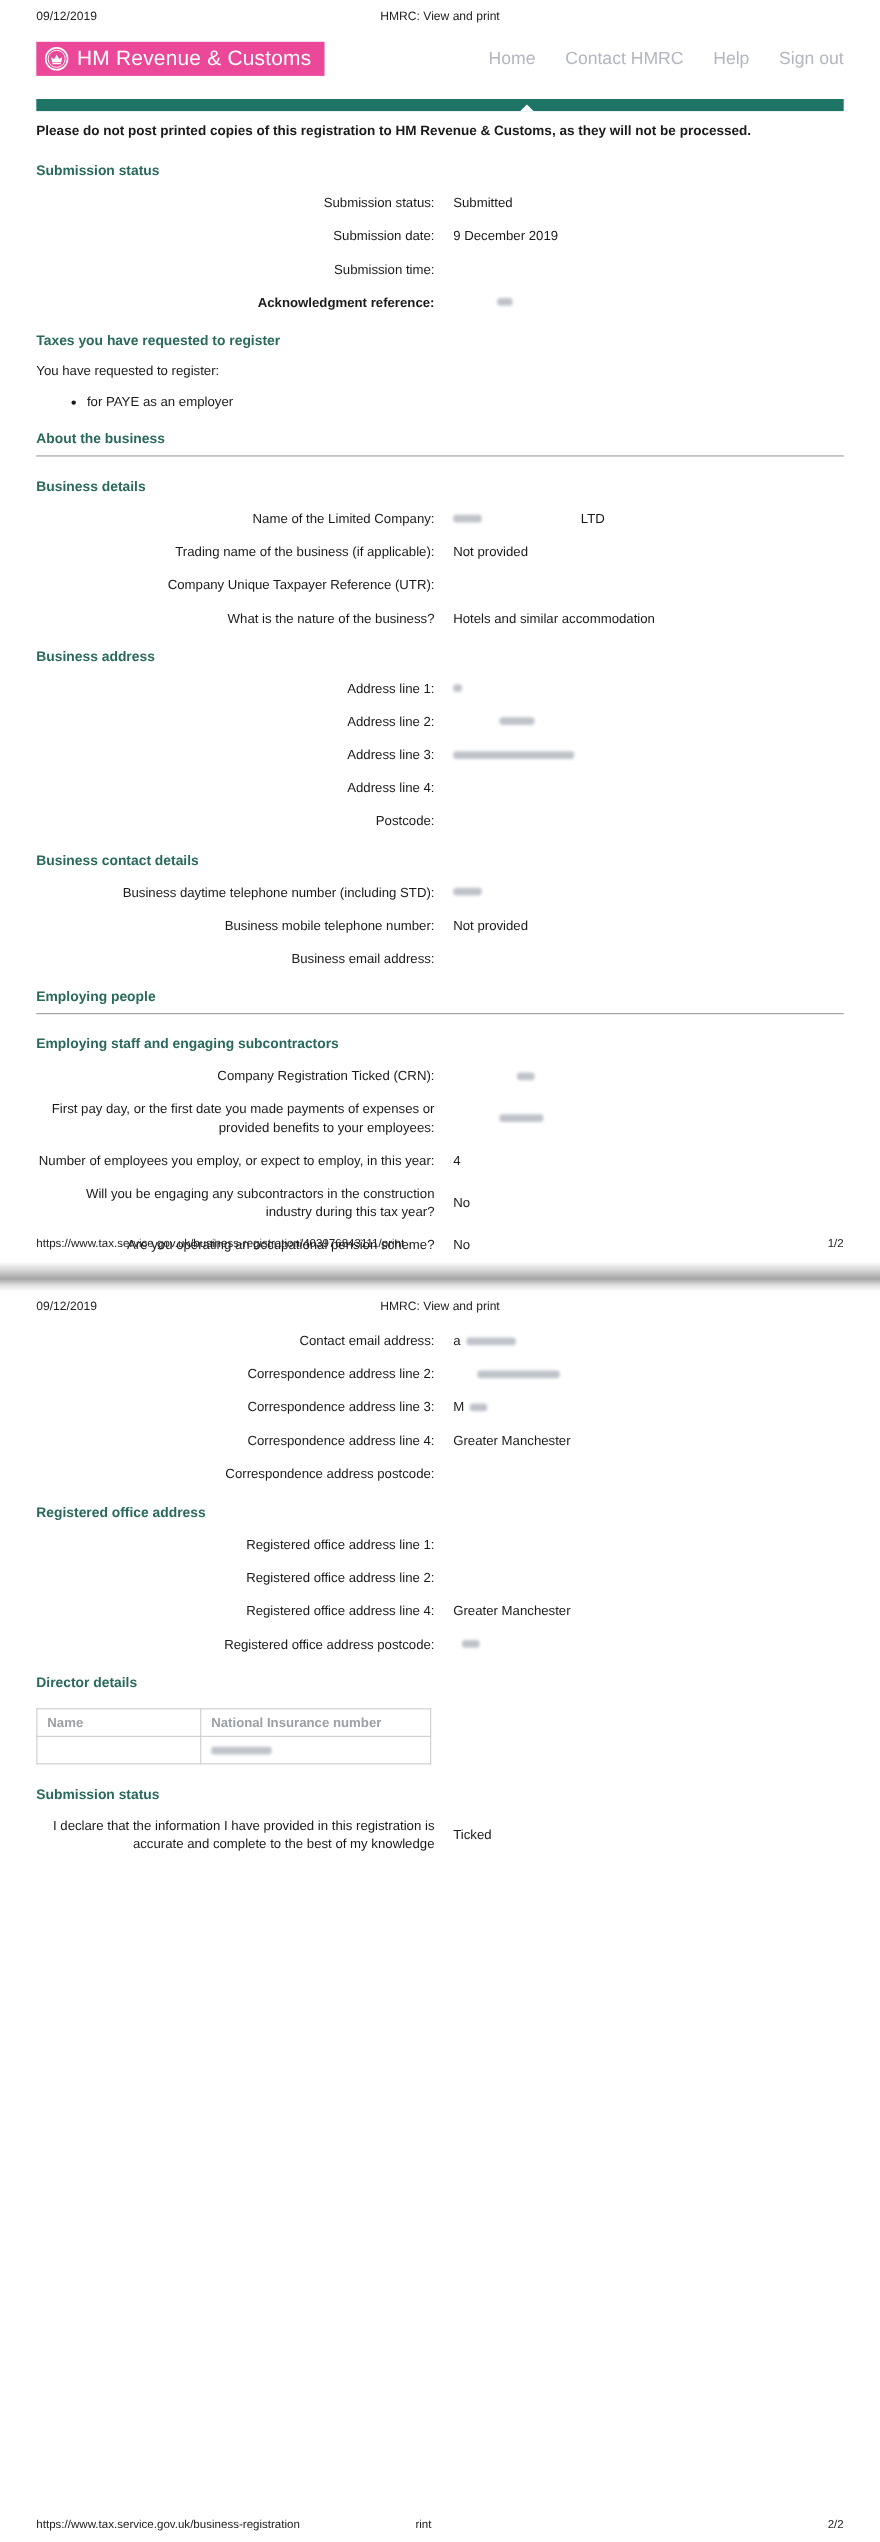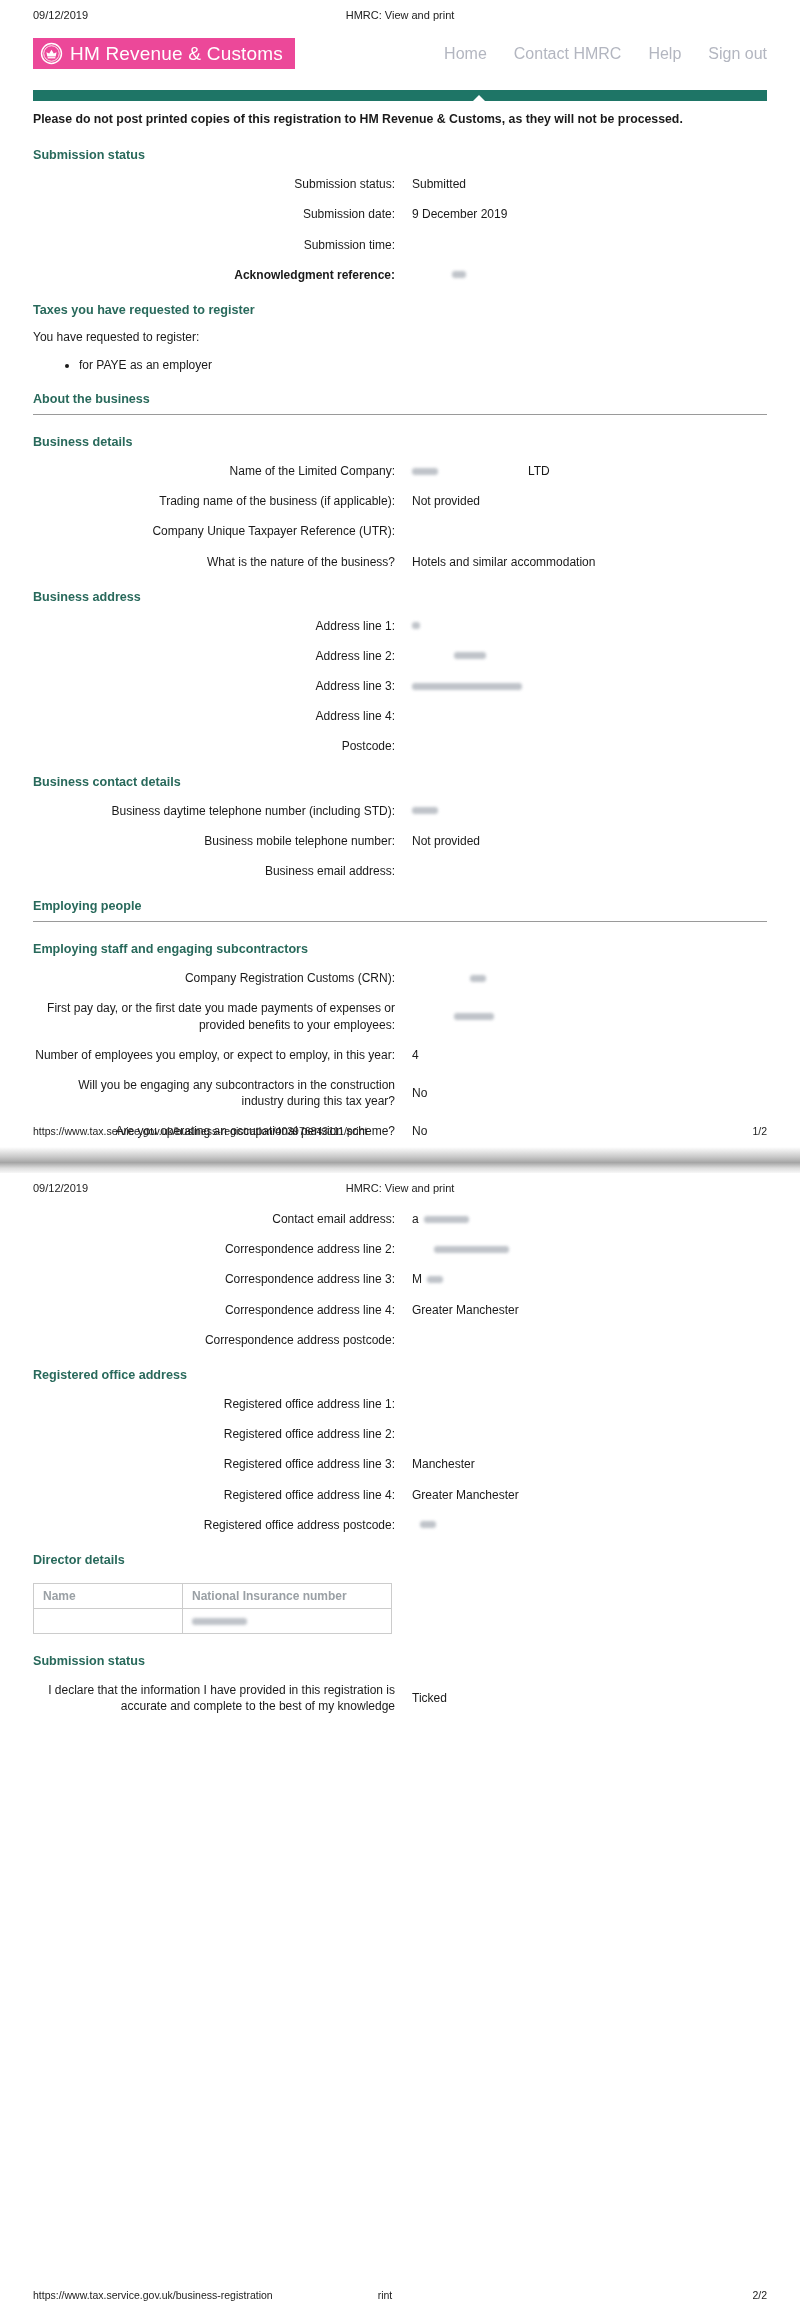--- a/index.html
+++ b/index.html
@@ -178,21 +178,21 @@
         </div>
       </div>
       <div class="row">
         <div class="lbl">Business email address:</div>
         <div class="val"></div>
       </div>
       <div class="sec-h">Employing people</div>
       <hr class="sec-rule">
       <div class="sec-h">Employing staff and engaging subcontractors</div>
       <div class="row">
-        <div class="lbl">Company Registration Customs (CRN):</div>
+        <div class="lbl">Company Registration Ticked (CRN):</div>
         <div class="val" style="padding-left: 58px;">
           <span class="sm" style="width: 16px;"></span>
         </div>
       </div>
       <div class="row">
         <div class="lbl">First pay day, or the first date you made payments of expenses or provided benefits to your employees:</div>
         <div class="val" style="padding-left: 42px;">
           <span class="sm" style="width: 40px;"></span>
         </div>
       </div>
@@ -262,26 +262,20 @@
         <div class="val"></div>
       </div>
       <div class="sec-h">Registered office address</div>
       <div class="row">
         <div class="lbl">Registered office address line 1:</div>
         <div class="val"></div>
       </div>
       <div class="row">
         <div class="lbl">Registered office address line 2:</div>
         <div class="val"></div>
-      </div>
-      <div class="row">
-        <div class="lbl">Registered office address line 3:</div>
-        <div class="val">
-          <span class="vtext">Manchester</span>
-        </div>
       </div>
       <div class="row">
         <div class="lbl">Registered office address line 4:</div>
         <div class="val">
           <span class="vtext">Greater Manchester</span>
         </div>
       </div>
       <div class="row">
         <div class="lbl">Registered office address postcode:</div>
         <div class="val" style="padding-left: 8px;">

